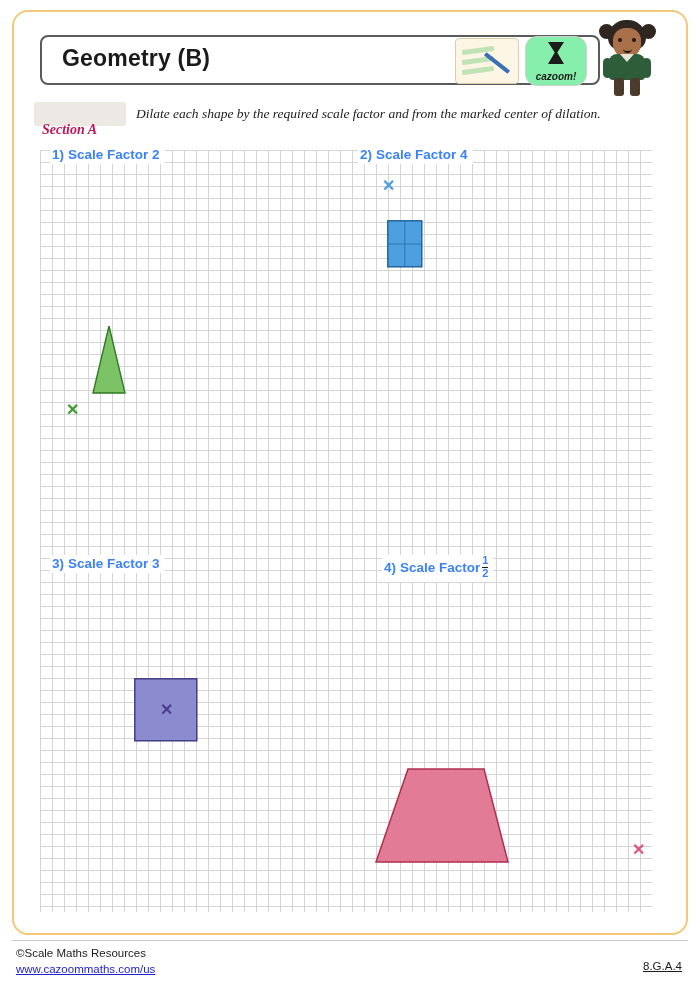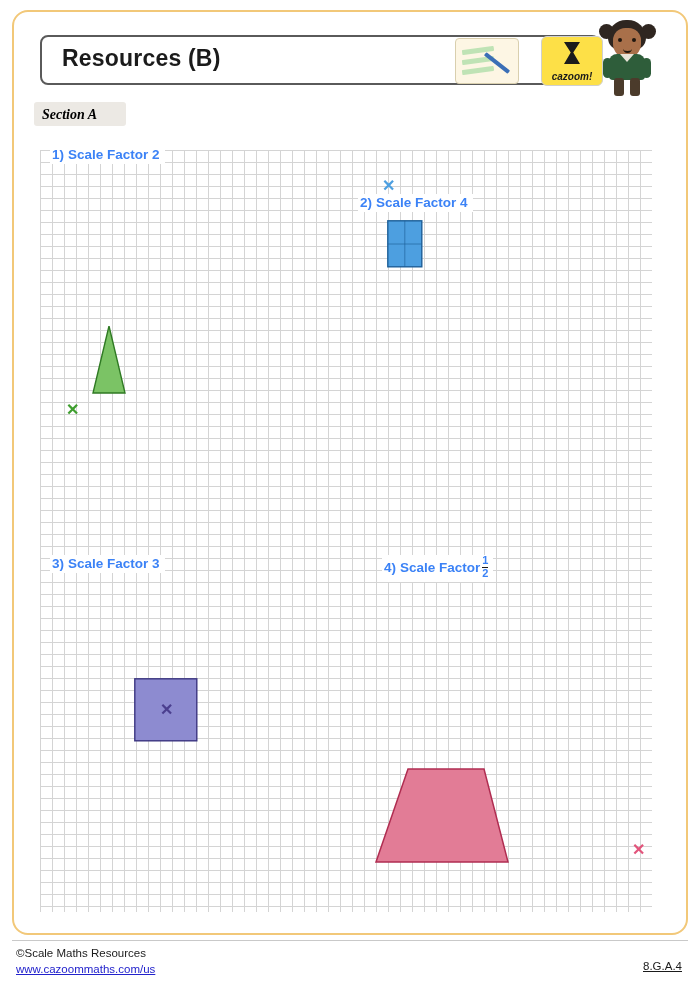--- a/index.html
+++ b/index.html
@@ -78,27 +78,27 @@
     position: absolute;
     width: 30px;
     height: 4px;
     background: #3b6fb6;
     transform: rotate(38deg);
     border-radius: 1px;
   }
 
   .cazoom-logo {
     position: absolute;
-    left: 541px;
+    left: 525px;
     top: 36px;
     width: 60px;
     height: 48px;
     border: 1px solid #cfcfcf;
-    border-radius: 6px;
-    background: #fde047;
+    border-radius: 12px;
+    background: #86efac;
   }
   .cazoom-glyph {
     position: absolute;
     left: 50%;
     top: 5px;
     transform: translateX(-50%);
     width: 16px;
     height: 22px;
     background: #1b1b1b;
     clip-path: polygon(0 0, 100% 0, 58% 48%, 100% 100%, 0 100%, 42% 48%);
@@ -153,26 +153,26 @@
     left: 34px;
     top: 102px;
     width: 92px;
     height: 24px;
     background: #ece9e4;
     border-radius: 3px;
   }
   .section-label span {
     position: absolute;
     left: 8px;
-    top: 5px;
+    top: 20px;
     font-family: "Liberation Serif", serif;
     font-size: 14px;
     font-weight: bold;
     font-style: italic;
-    color: #000000;
+    color: #be185d;
   }
   .section-instruction {
     position: absolute;
     left: 136px;
     top: 106px;
     font-family: "Liberation Serif", serif;
     font-style: italic;
     font-size: 13.5px;
     color: #1b1b1b;
   }
@@ -266,21 +266,21 @@
   }
 </style>
 </head>
 <body>
 
 <div class="page">
 
   <div class="sheet-border"></div>
 
   <div class="title-box"></div>
-  <div class="title-text">Resources (B)</div>
+  <div class="title-text">Geometry (B)</div>
 
   <div class="logo-card">
     <div class="stripe" style="left:6px; top:9px; width:32px; transform:rotate(-8deg);"></div>
     <div class="stripe" style="left:6px; top:19px; width:32px; transform:rotate(-8deg);"></div>
     <div class="stripe" style="left:6px; top:29px; width:32px; transform:rotate(-8deg);"></div>
     <div class="pencil" style="left:26px; top:22px;"></div>
   </div>
 
   <div class="cazoom-logo">
     <div class="cazoom-glyph"></div>
@@ -299,32 +299,33 @@
     <div class="m-arm-r"></div>
     <div class="m-body"></div>
     <div class="m-collar"></div>
     <div class="m-leg-l"></div>
     <div class="m-leg-r"></div>
   </div>
 
   <div class="section-label">
     <span>Section A</span>
   </div>
+  <div class="section-instruction">Dilate each shape by the required scale factor and from the marked center of dilation.</div>
 
   <div class="grid-area">
 
     <div class="q-label" style="left:10px; top:-4px;">
       <span class="num">1)</span><span>Scale Factor 2</span>
     </div>
     <svg class="shape" style="left:52px; top:176px;" width="34" height="68">
       <polygon points="17,0 33,67 1,67" fill="#7bc365" stroke="#2f7a23" stroke-width="1.4"></polygon>
     </svg>
     <div class="cross" style="left:26px; top:252px; color:#3f9e2f;">✕</div>
 
-    <div class="q-label" style="left:318px; top:-4px;margin-top:48px;">
+    <div class="q-label" style="left:318px; top:-4px;">
       <span class="num">2)</span><span>Scale Factor 4</span>
     </div>
     <svg class="shape" style="left:347px; top:70px;" width="36" height="48">
       <rect x="0.8" y="0.8" width="34" height="46" fill="#4d9fe0" stroke="#1d5f98" stroke-width="1.4"></rect>
       <line x1="0.8" y1="24" x2="34.8" y2="24" stroke="#1d5f98" stroke-width="0.8" opacity="0.8"></line>
       <line x1="17.8" y1="0.8" x2="17.8" y2="46.8" stroke="#1d5f98" stroke-width="0.8" opacity="0.8"></line>
     </svg>
     <div class="cross" style="left:342px; top:28px; color:#4d9fe0;">✕</div>
 
     <div class="q-label" style="left:10px; top:405px;">

